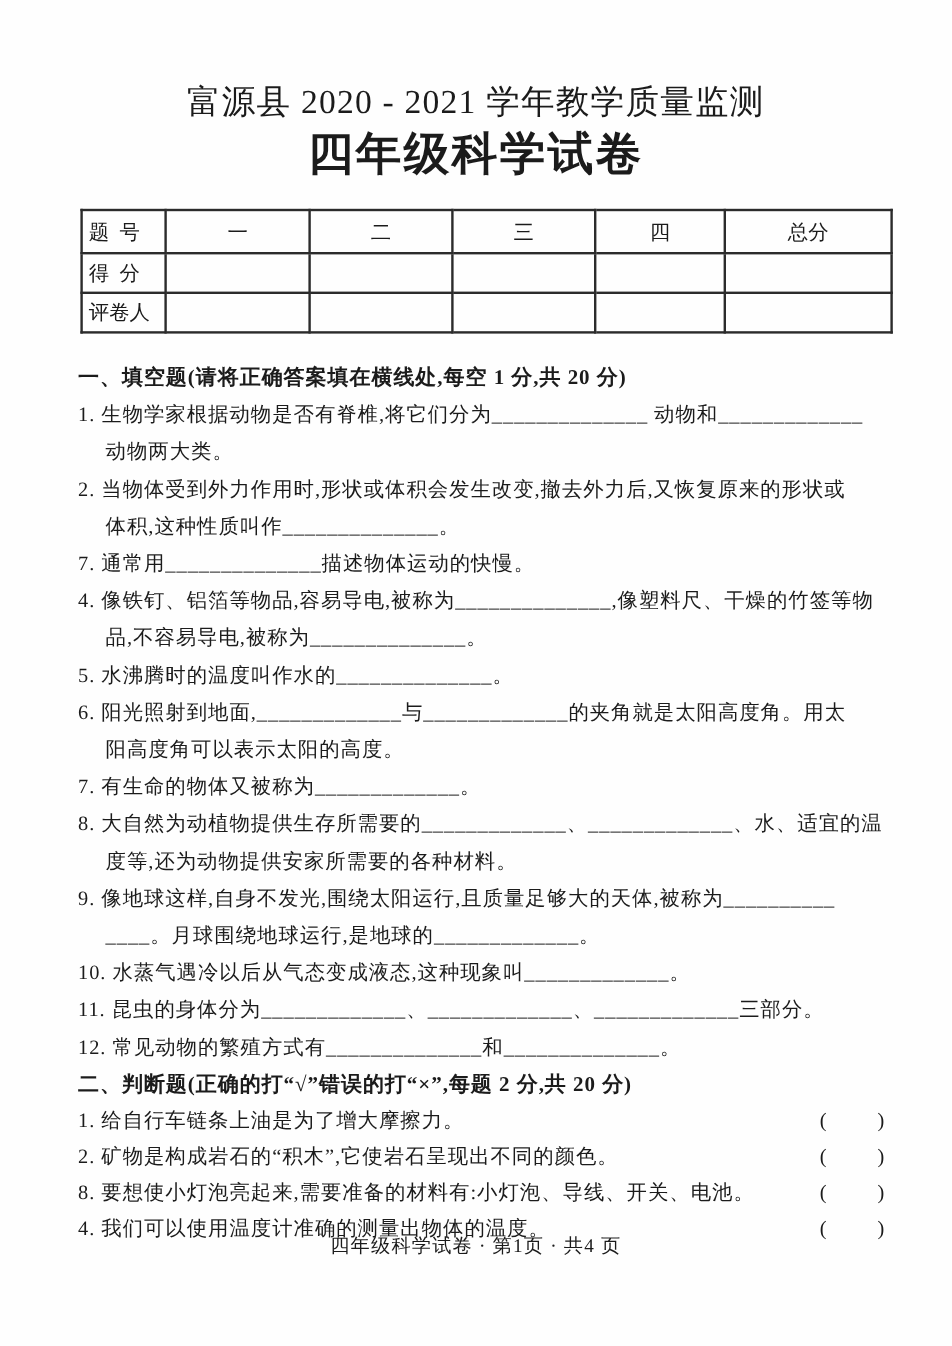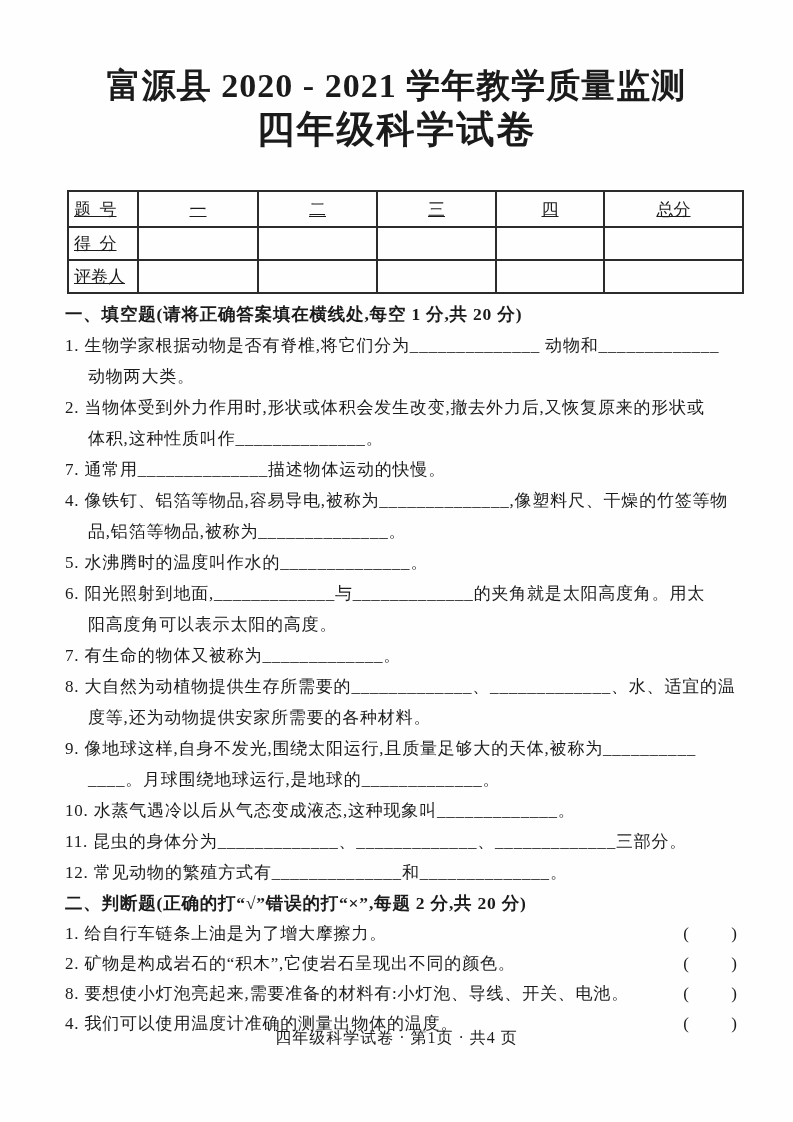--- a/index.html
+++ b/index.html
@@ -3,27 +3,27 @@
 <meta charset="utf-8">
 <style>
   html, body { margin:0; padding:0; background:#ffffff; }
   .page {
     position:relative; width:793px; height:1122px; overflow:hidden;
     background:#fefefe; color:#1b1b1b;
     font-family:"Liberation Serif","DejaVu Serif",serif;
   }
   
   .header { position:absolute; top:64px; left:0; width:100%; text-align:center; }
-  .title1 { margin:0; font-size:34px; font-weight:700; letter-spacing:1px; line-height:44px; }
+  .title1 { margin:0; font-size:28px; font-weight:400; letter-spacing:1px; line-height:44px; }
   .title2 { margin:0; font-size:38px; font-weight:900; letter-spacing:2px; line-height:42px; }
   .exam-info { margin-top:4px; font-size:18px; letter-spacing:1px; }
   
   .score-table {
-    position:absolute; top:190px; left:67px; width:675px;
-    border-collapse:collapse; table-layout:fixed;text-decoration:underline;
+    position:absolute; top:174px; left:67px; width:675px;
+    border-collapse:collapse; table-layout:fixed;
   }
   .score-table td {
     border:2px solid #2b2b2b; text-align:center;
     font-size:17px; padding:0 4px; overflow:hidden;
   }
   .score-table tr.hdr td { height:34px; }
   .score-table tr.body td { height:31px; }
   .score-table td.lbl { text-align:left; padding-left:5px; white-space:pre; }
   
   .text-col {
@@ -91,21 +91,21 @@
 
   <div class="text-col">
 
     <div class="sec-heading">一、填空题(请将正确答案填在横线处,每空 1 分,共 20 分)</div>
     <div class="line">1. 生物学家根据动物是否有脊椎,将它们分为______________ 动物和_____________</div>
     <div class="line cont">动物两大类。</div>
     <div class="line">2. 当物体受到外力作用时,形状或体积会发生改变,撤去外力后,又恢复原来的形状或</div>
     <div class="line cont">体积,这种性质叫作______________。</div>
     <div class="line">7. 通常用______________描述物体运动的快慢。</div>
     <div class="line">4. 像铁钉、铝箔等物品,容易导电,被称为______________,像塑料尺、干燥的竹签等物</div>
-    <div class="line cont">品,铝箔等物品,被称为______________。</div>
+    <div class="line cont">品,不容易导电,被称为______________。</div>
     <div class="line">5. 水沸腾时的温度叫作水的______________。</div>
     <div class="line">6. 阳光照射到地面,_____________与_____________的夹角就是太阳高度角。用太</div>
     <div class="line cont">阳高度角可以表示太阳的高度。</div>
     <div class="line">7. 有生命的物体又被称为_____________。</div>
     <div class="line">8. 大自然为动植物提供生存所需要的_____________、_____________、水、适宜的温</div>
     <div class="line cont">度等,还为动物提供安家所需要的各种材料。</div>
     <div class="line">9. 像地球这样,自身不发光,围绕太阳运行,且质量足够大的天体,被称为__________</div>
     <div class="line cont">____。月球围绕地球运行,是地球的_____________。</div>
     <div class="line">10. 水蒸气遇冷以后从气态变成液态,这种现象叫_____________。</div>
     <div class="line">11. 昆虫的身体分为_____________、_____________、_____________三部分。</div>

